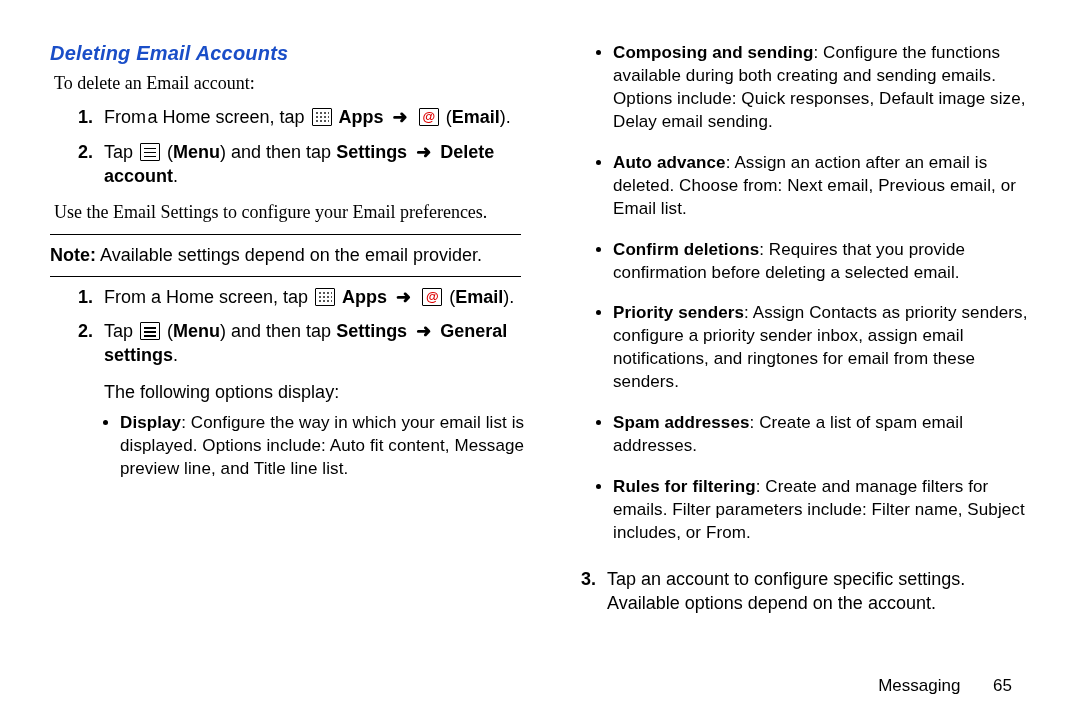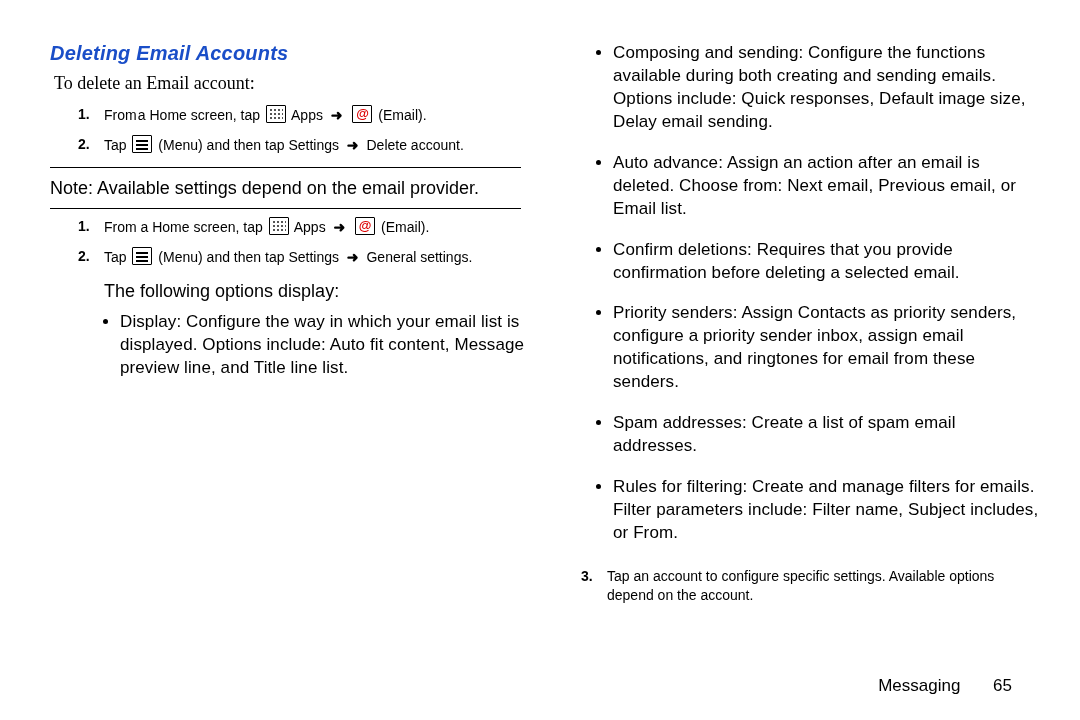--- a/index.html
+++ b/index.html
@@ -42,32 +42,32 @@
   }
   ol.steps {
     list-style: none;
     counter-reset: step;
     margin: 0 0 12px 28px;
     padding: 0;
   }
   ol.steps > li {
     counter-increment: step;
     position: relative;
-    font-size: 14px;
+    font-size: 18px;
     line-height: 1.35;
     margin: 4px 0 10px 0;
     padding-left: 26px;
   }
   ol.steps > li::before {
     content: counter(step) ".";
     position: absolute;
     left: 0;
     font-weight: 700;
   }
-  span.b { font-weight: 400; }
+  span.b { font-weight: 700; }
   span.arrow { font-weight: 700; padding: 0 4px; }
   ul.bullets {
     list-style: disc;
     margin: 6px 0 0 44px;
     padding: 0;
   }
   ul.bullets > li {
     font-size: 17px;
     line-height: 1.35;
     margin-bottom: 18px;
@@ -158,20 +158,21 @@
         </li>
         <li>
           <span>Tap </span>
           <span class="icon menu"></span>
           (<span class="b">Menu</span>)<span> and then tap </span><span class="b">Settings</span>
           <span class="arrow">➜</span>
           <span class="b">Delete account</span>.
         </li>
       </ol>
 
+      <p class="intro">Use the Email Settings to configure your Email preferences.</p>
 
       <hr class="note-sep">
       <p class="note">
         <span class="b">Note:</span><span> Available settings depend on the email provider.</span>
       </p>
       <hr class="note-sep">
 
       <ol class="steps">
         <li>
           <span>From a Home screen, tap </span>

